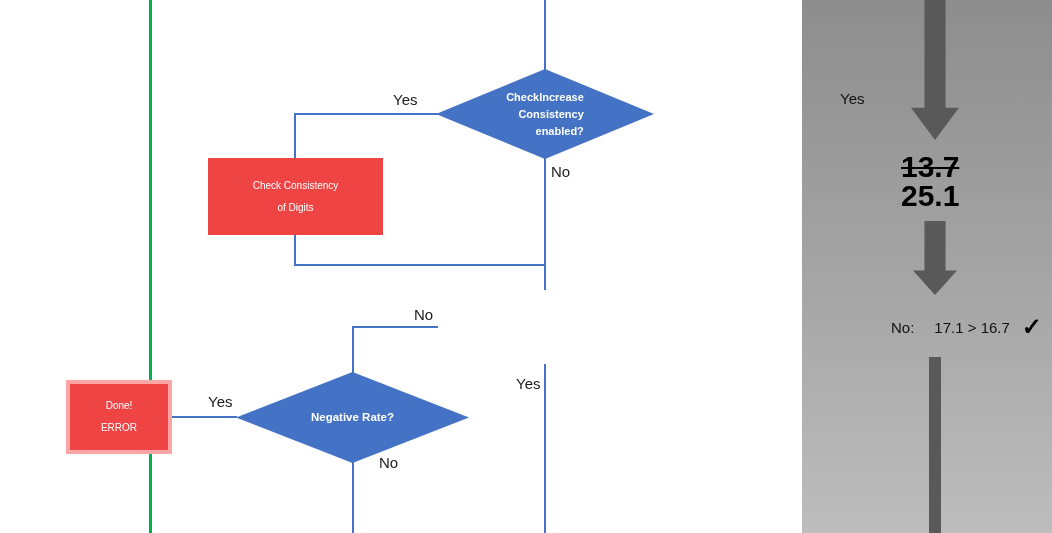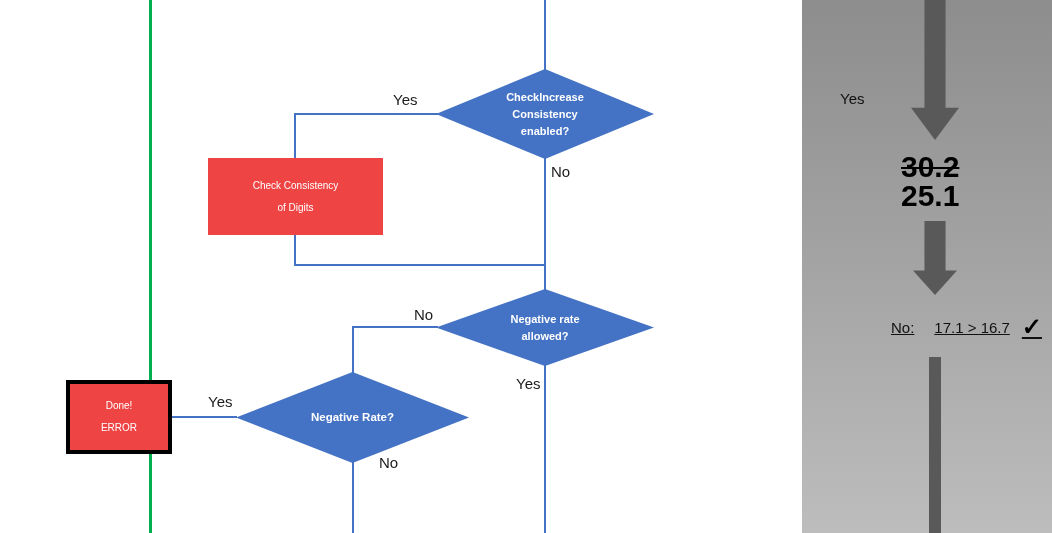--- a/index.html
+++ b/index.html
@@ -8,32 +8,32 @@
     position: relative; width: 1052px; height: 533px;
     background: #ffffff; overflow: hidden;
   }
   
   .line { position: absolute; background: #4472C4; }
   
   .diamond {
     position: absolute; background: #4472C4;
     clip-path: polygon(50% 0, 100% 50%, 50% 100%, 0 50%);
     display: flex; align-items: center; justify-content: center;
-    color: #ffffff; text-align: center; white-space: pre-line;
+    color: #ffffff; text-align: right; white-space: pre-line;
     font-weight: 700; font-size: 11px; line-height: 17px;
   }
   .rect {
     position: absolute; background: #ef4444;
     display: flex; align-items: center; justify-content: center;
     color: #ffffff; text-align: center; white-space: pre-line;
     font-size: 10px; line-height: 22px;
   }
   .lbl { position: absolute; font-size: 15px; color: #1b1b1b; }
   .green-line { position: absolute; left: 149px; top: 0; width: 3px; height: 533px; background: #00B050; }
-  .done-box { border: 4px solid #000000; }
+  .done-box { border: 4px solid #fca5a5; }
   
   .panel {
     position: absolute; left: 802px; top: 0; width: 250px; height: 533px;
     background: linear-gradient(180deg, #8D8D8D 0%, #A6A6A6 55%, #BDBDBD 100%);
   }
   .block-arrow { position: absolute; background: #595959; }
   .arrow1 {
     left: 109px; top: 0; width: 48px; height: 140px;
     clip-path: polygon(28% 0, 72% 0, 72% 77%, 100% 77%, 50% 100%, 0 77%, 28% 77%);
   }
@@ -48,21 +48,21 @@
     text-align: center; font-size: 15px; line-height: 25px;
     color: #111; white-space: pre-line;
   }
   .values {
     position: absolute; left: 99px; top: 152px;
     font-size: 30px; line-height: 29px; font-weight: 700; color: #000;
   }
   .values .strike { text-decoration: line-through; text-decoration-thickness: 2px; }
   .result {
     position: absolute; left: 89px; top: 317px;
-    display: flex; align-items: center; font-size: 15px; color: #111; text-decoration: underline;
+    display: flex; align-items: center; font-size: 15px; color: #111;
   }
   .result .no { margin-right: 20px; }
   .result .check { font-size: 24px; font-weight: 700; margin-left: 12px; color: #000; line-height: 20px; }
 </style>
 </head>
 <body>
 
 <div class="slide">
 
   <div class="green-line"></div>
@@ -79,40 +79,38 @@
   <div class="line" style="left:172px; top:416px; width:65px; height:2px;"></div>
   <div class="line" style="left:352px; top:461px; width:2px; height:72px;"></div>
 
   <div class="diamond" style="left:436px; top:69px; width:218px; height:90px;">CheckIncrease
 Consistency
 enabled?</div>
 
   <div class="rect" style="left:208px; top:158px; width:175px; height:77px;">Check Consistency
 of Digits</div>
 
-  <div class="diamond" style="left:436px; top:289px; width:218px; height:77px;">Negative rate
-allowed?</div>
 
   <div class="diamond" style="left:236px; top:372px; width:233px; height:91px; font-size:11.5px;">Negative Rate?</div>
 
   <div class="rect done-box" style="left:66px; top:380px; width:106px; height:74px;">Done!
 ERROR</div>
 
   <div class="lbl" style="left:393px; top:91px;">Yes</div>
   <div class="lbl" style="left:551px; top:163px;">No</div>
   <div class="lbl" style="left:414px; top:306px;">No</div>
   <div class="lbl" style="left:516px; top:375px;">Yes</div>
   <div class="lbl" style="left:208px; top:393px;">Yes</div>
   <div class="lbl" style="left:379px; top:454px;">No</div>
 
   <div class="panel">
     <div class="block-arrow arrow1"></div>
     <div class="panel-yes">Yes</div>
     <div class="values">
-      <div class="strike">30.2</div>
+      <div class="strike">13.7</div>
       <div>25.1</div>
     </div>
     <div class="block-arrow arrow2"></div>
     <div class="result">
       <span class="no">No:</span>
       <span>17.1 &gt; 16.7</span>
       <span class="check">✓</span>
     </div>
     <div class="block-arrow arrow-bar"></div>
   </div>

